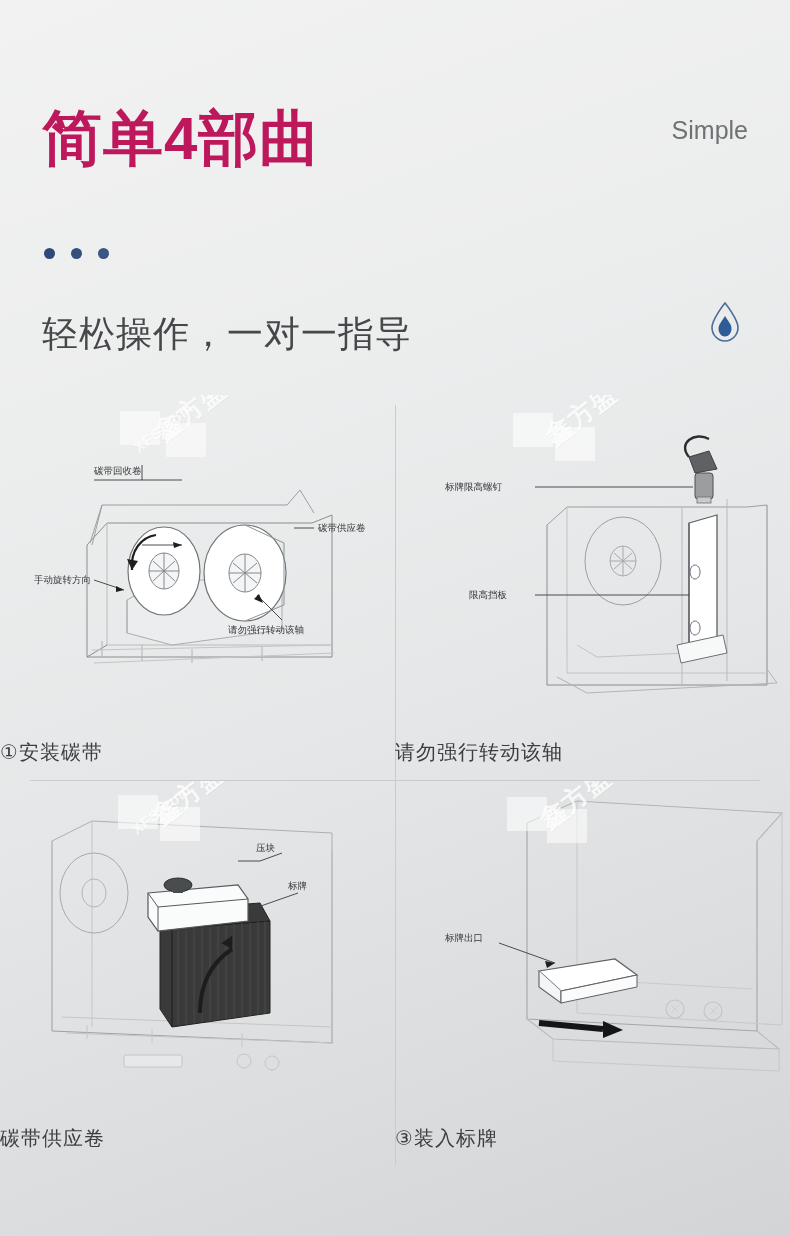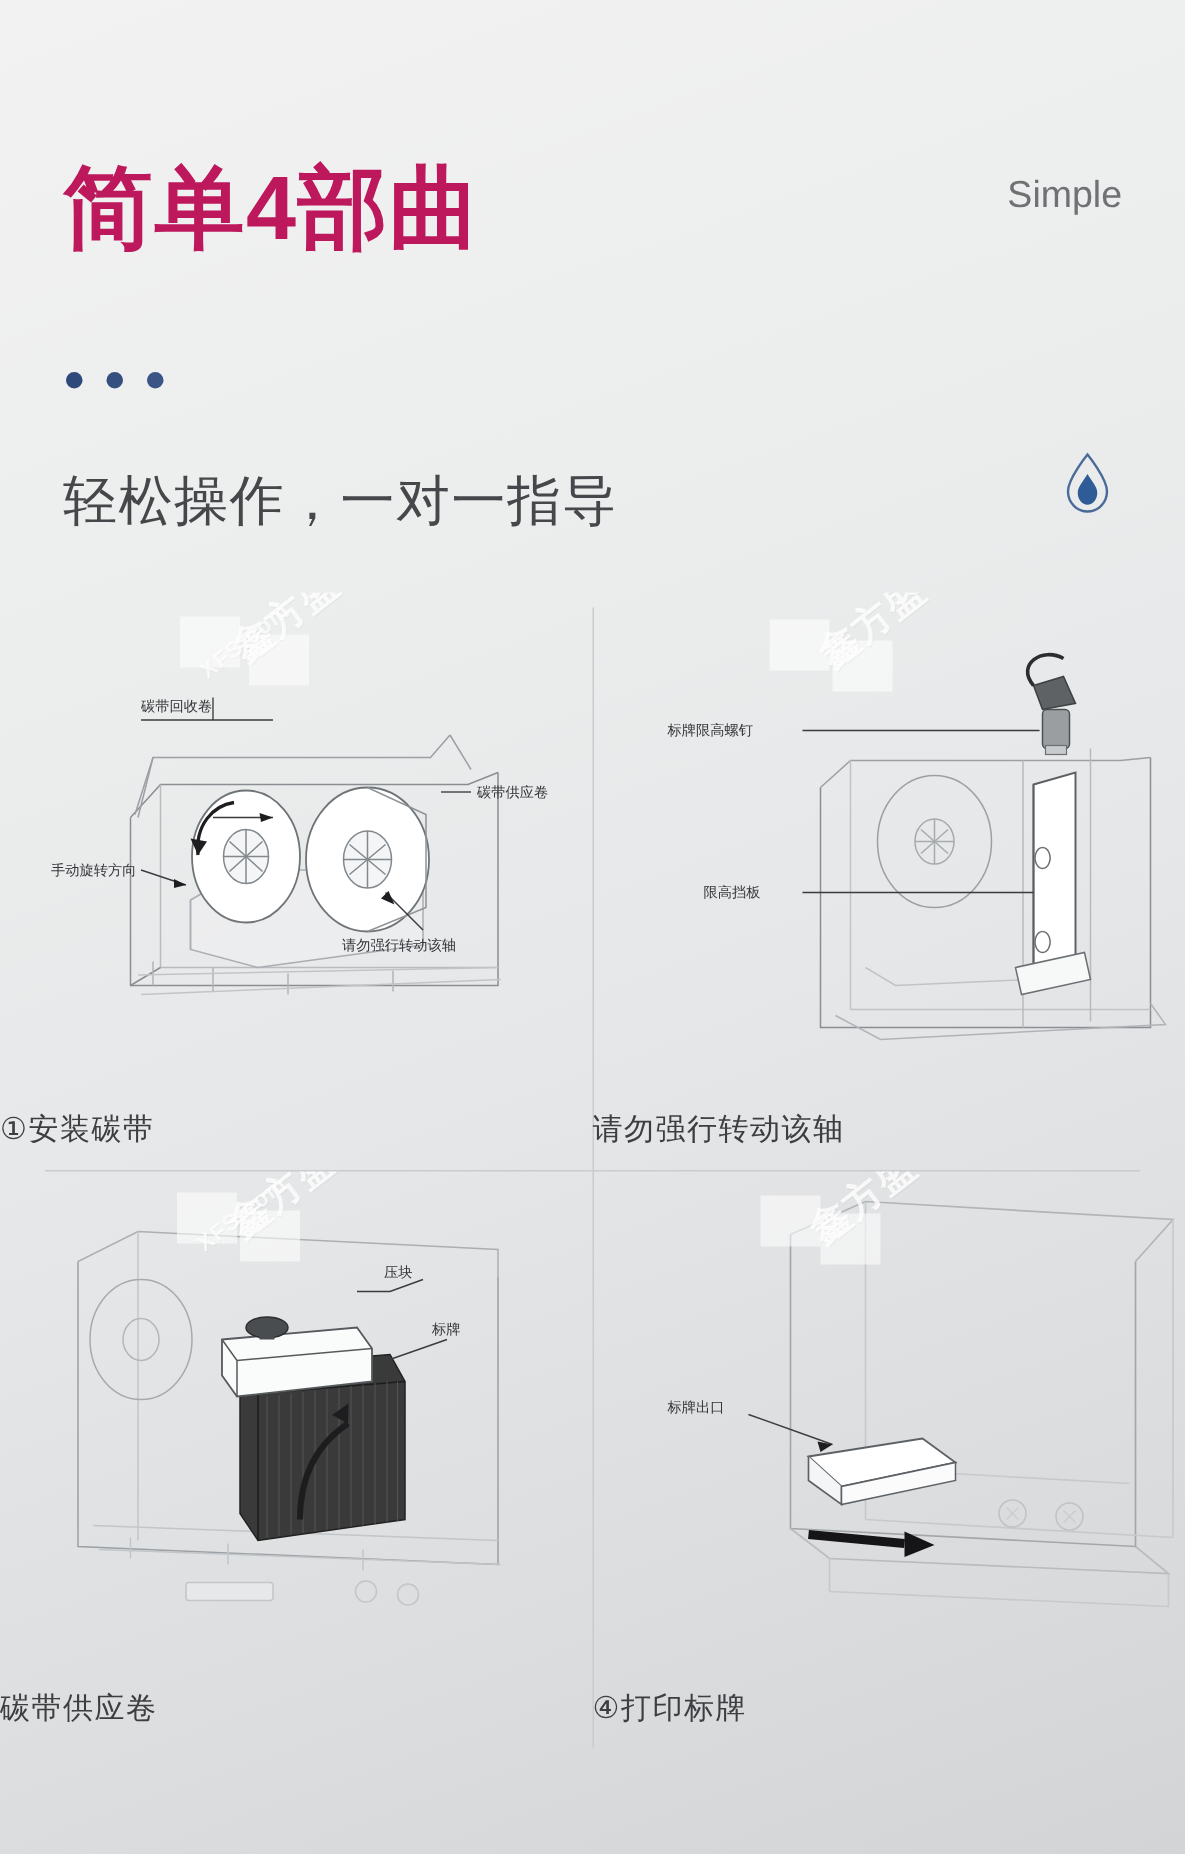--- a/index.html
+++ b/index.html
@@ -431,16 +431,16 @@
           <g stroke="#3a3b3e" stroke-width="0.9" fill="none">
             <path d="M72 162 L128 182"></path>
           </g>
           <path d="M128 182 l-10 -2 l2 7 z" fill="#1e1e20"></path>
           <text class="lbl" x="18" y="160">标牌出口</text>
         </svg>
       </div>
       <div class="wm-block" style="left:112px; top:16px;"></div>
       <div class="wm-block" style="left:152px; top:28px;"></div>
       <div class="wm big" style="left:140px; top:0px;">鑫方盛</div>
-      <div class="caption">④打印标牌</div>
+      <div class="caption">③装入标牌</div>
     </div>
   </div>
 </div>
 
 </body></html>

